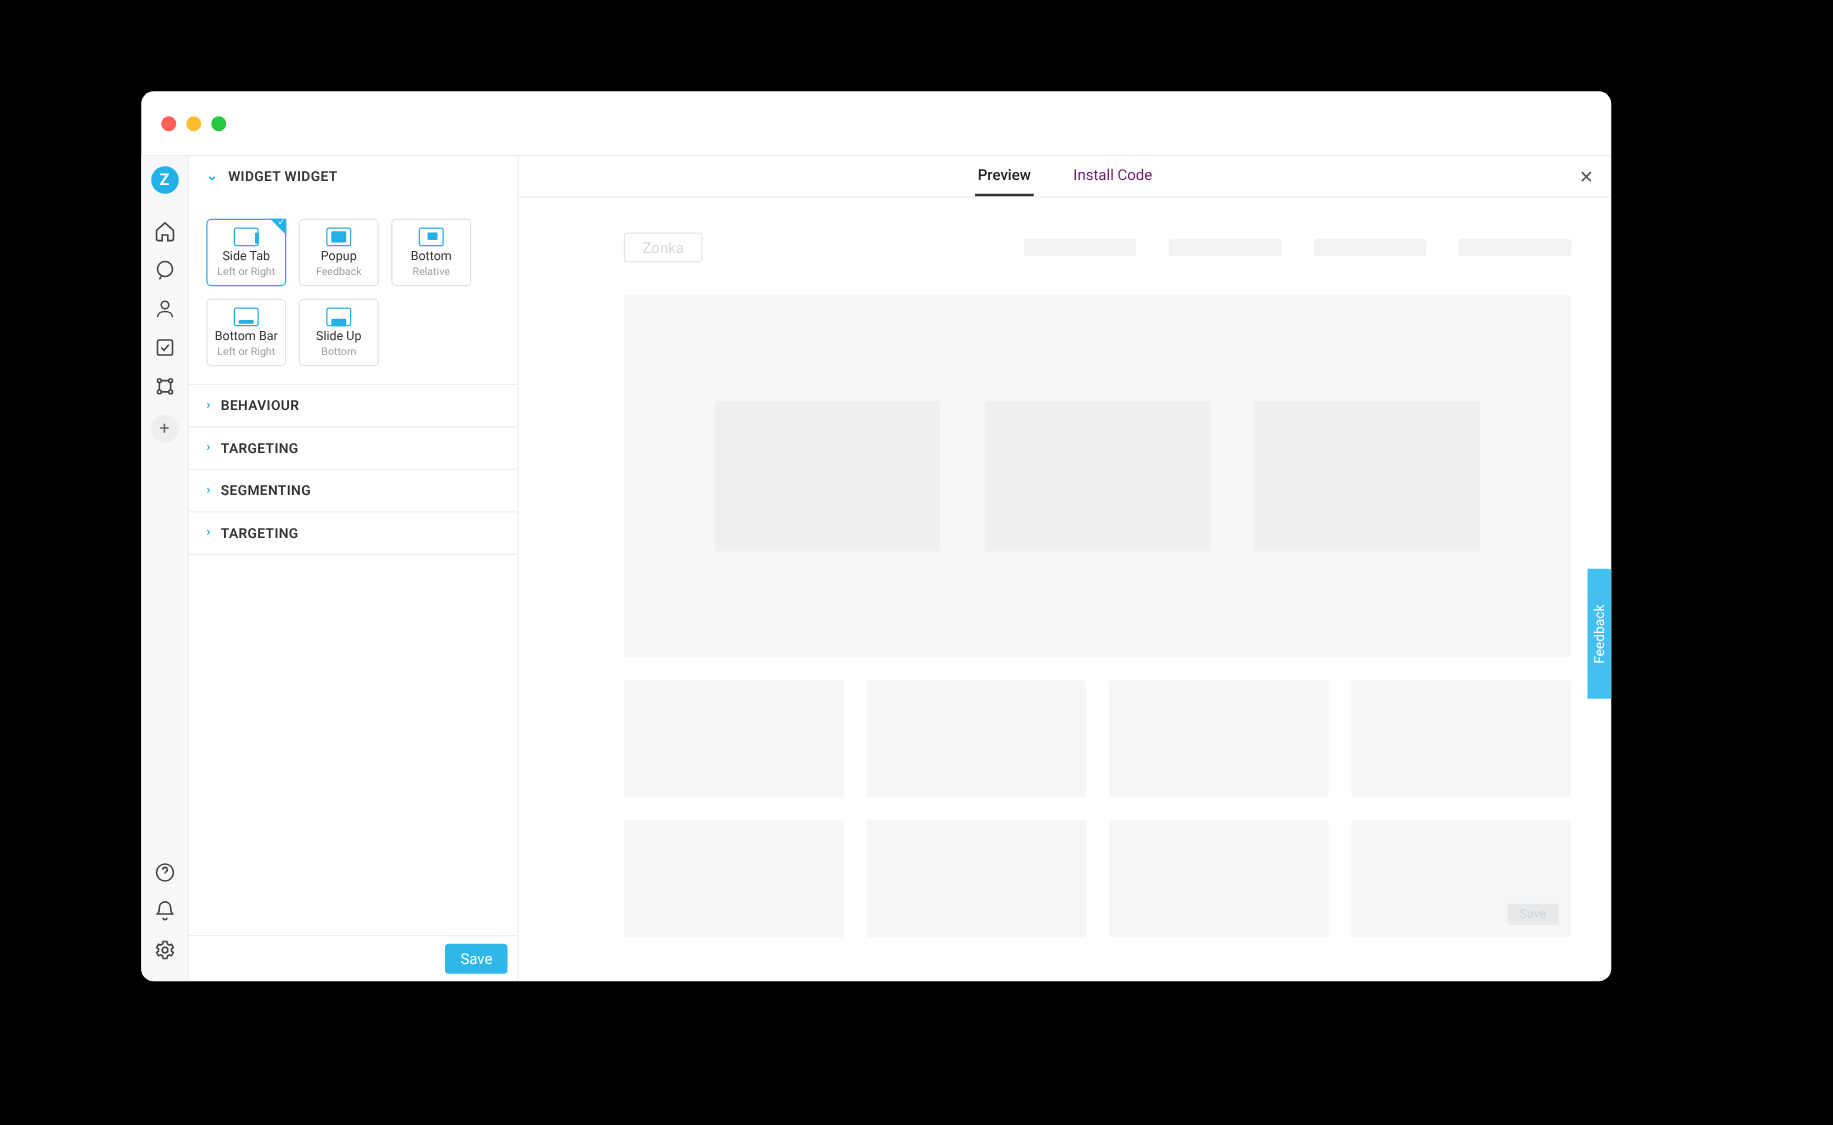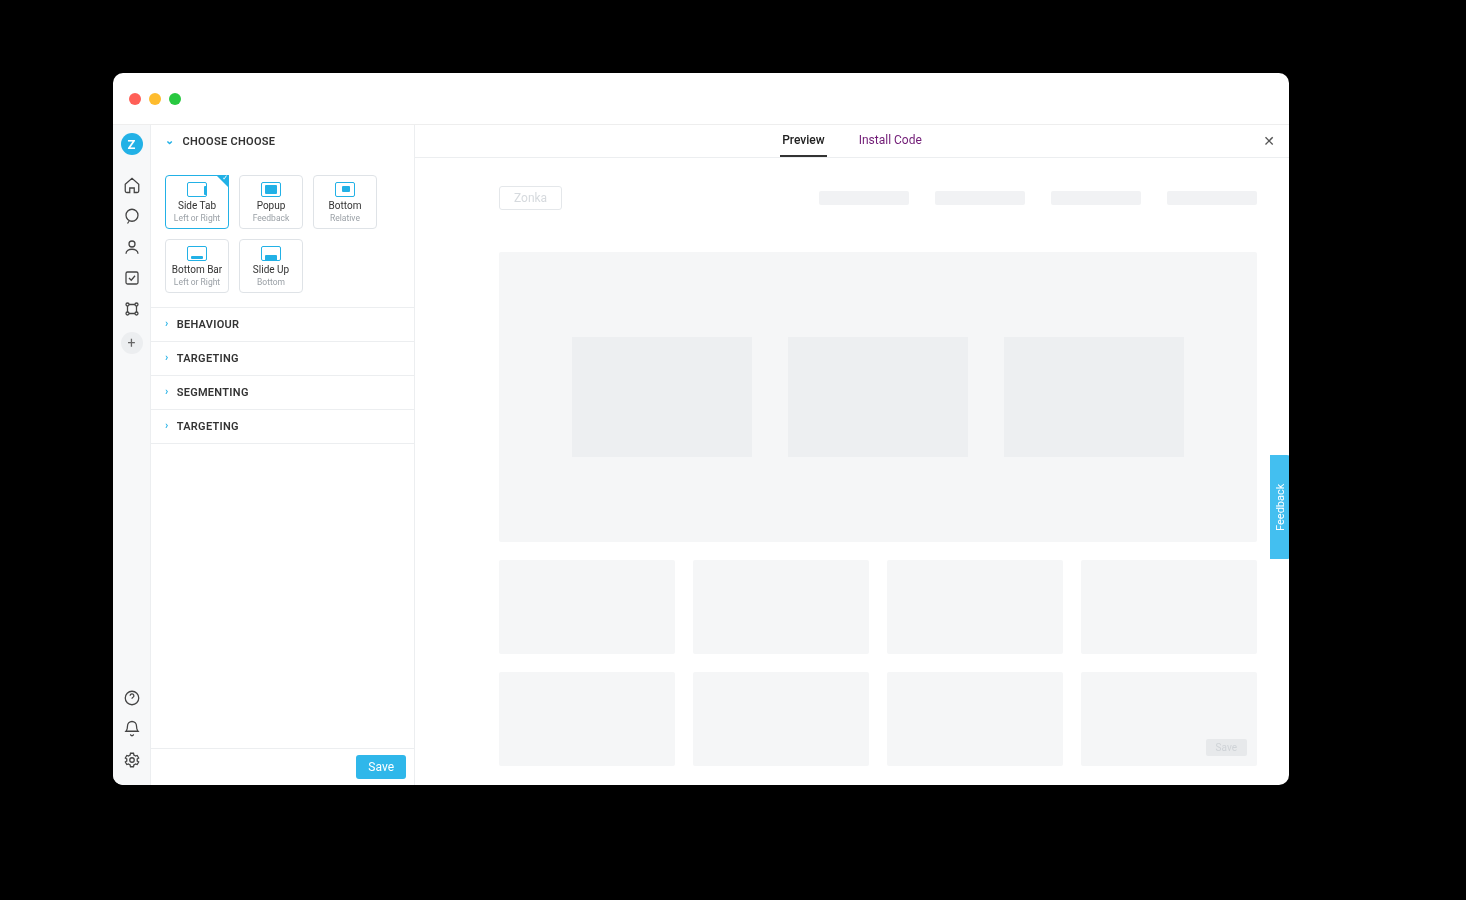--- a/index.html
+++ b/index.html
@@ -157,21 +157,21 @@
     display:flex;align-items:center;justify-content:center;
     color:#555;font-size:14px;cursor:pointer;
   }
 
   .preview {
     flex:1; overflow:hidden;
     padding: 28px 32px 0 84px;
   }
   .mock-header {
     display:flex;align-items:center;gap:24px;
-    margin-bottom: 42px;
+    margin-bottom: 26px;
   }
   .mock-logo {
     border:1px solid #e4e7ea; border-radius:3px;
     color:#d6dade; font-size:12px;
     padding: 4px 14px;
   }
   .mock-nav { display:flex;gap:26px; margin-left:auto; }
   .mock-nav .pill { width:90px;height:14px;background:#f1f2f4;border-radius:2px; }
   .hero {
     background:#f5f6f7; border-radius:2px;
@@ -276,21 +276,21 @@
       <div style="height:10px"></div>
     </div>
 
     <div class="sidepanel">
 
       <div class="panel-body">
 
         <div class="collapse">
           <div class="collapse-head">
             <span class="chev">⌄</span>
-            <span>CHOOSE CHOOSE</span>
+            <span>WIDGET WIDGET</span>
           </div>
           <div class="widget-grid">
             <div class="widget-card selected">
               <div class="tick"></div>
               <div class="pic sidetab"></div>
               <div class="lbl">Side Tab</div>
               <div class="sub">Left or Right</div>
             </div>
             <div class="widget-card">
               <div class="pic popup"></div>

